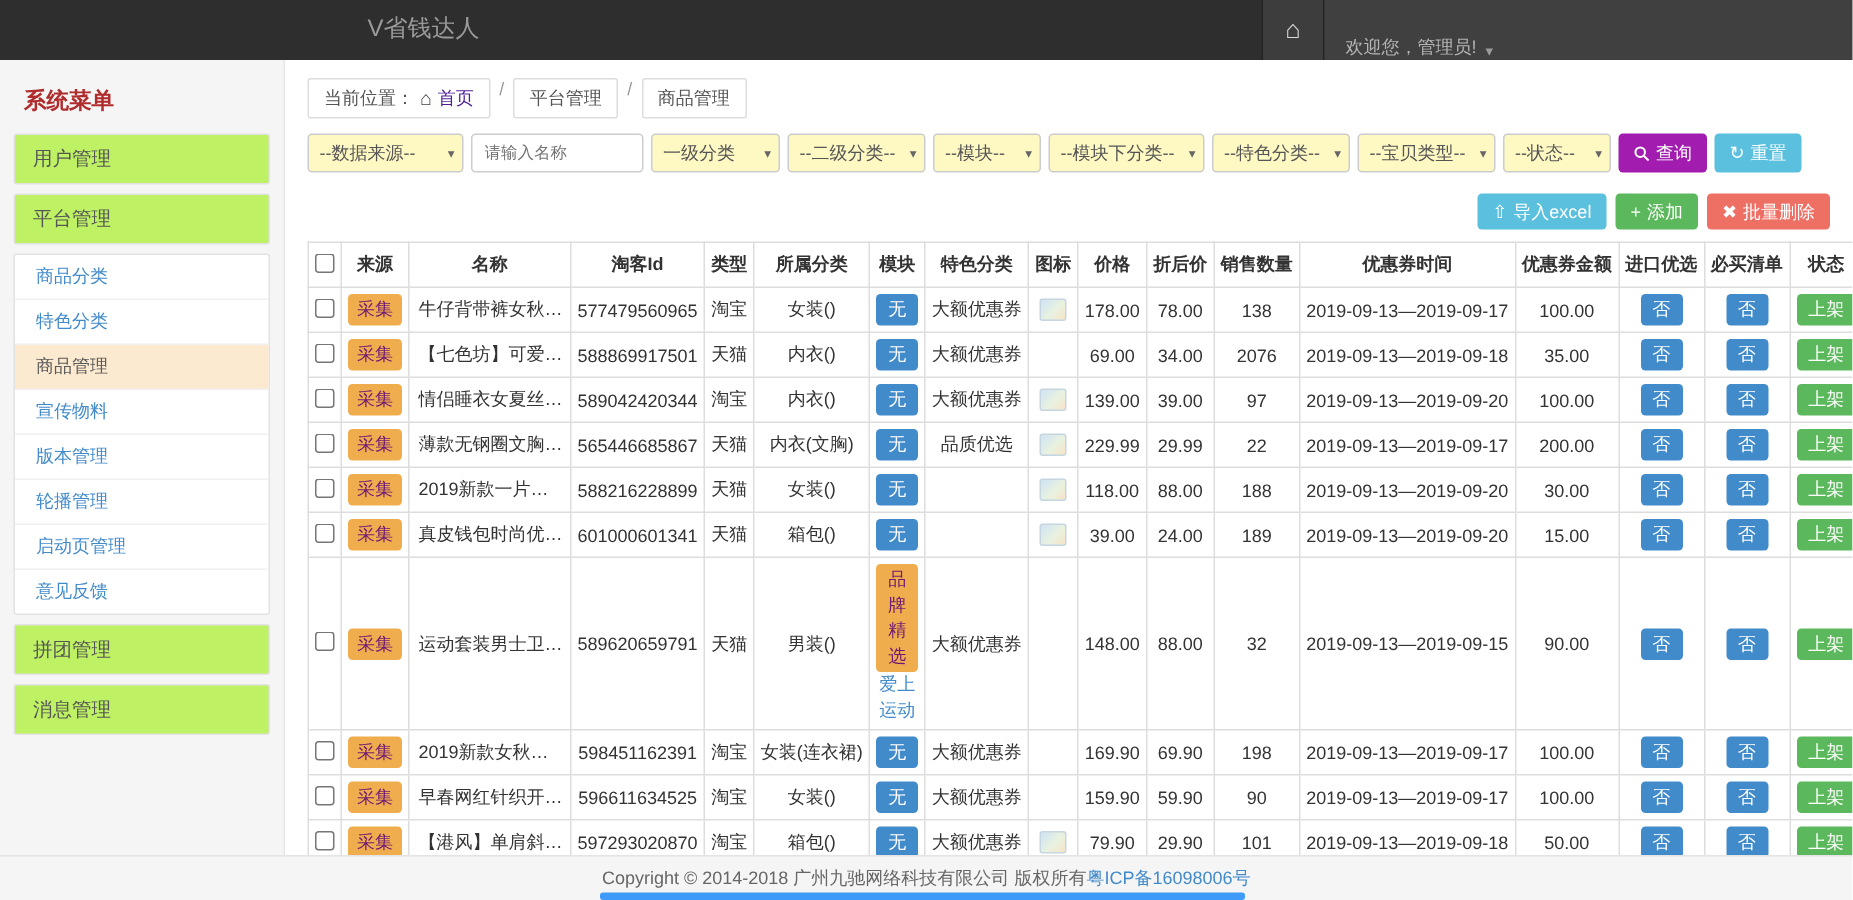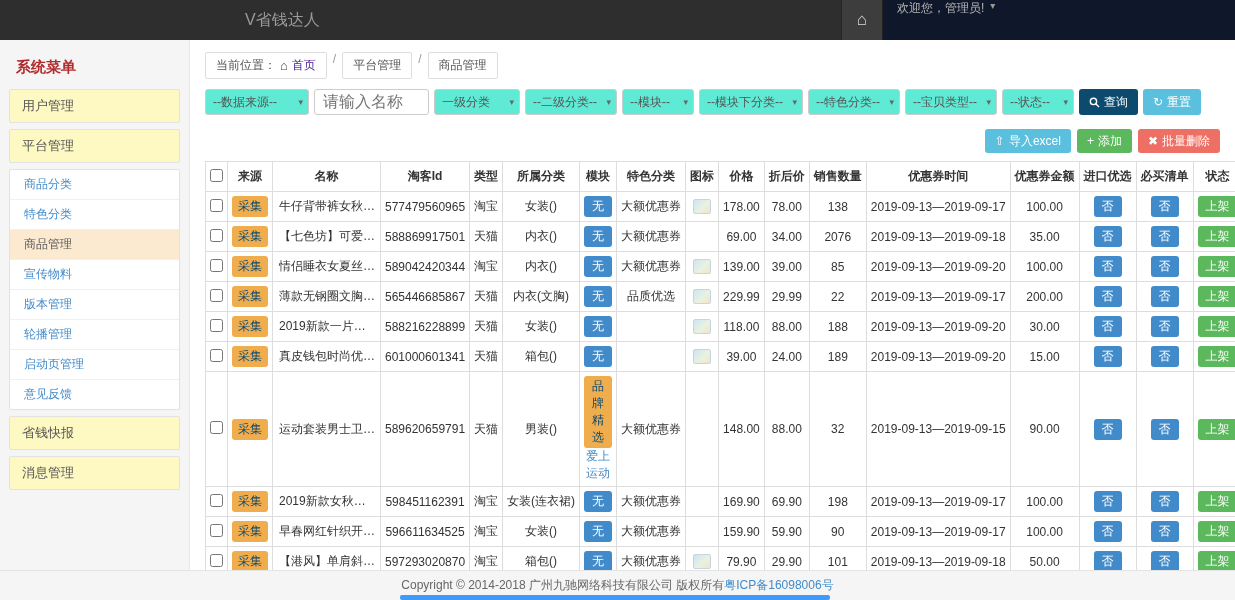--- a/index.html
+++ b/index.html
@@ -4,69 +4,69 @@
 <style>
   * { box-sizing: border-box; margin: 0; padding: 0; }
   html,body { width:1235px; height:600px; overflow:hidden; }
   body { font-family:"Liberation Sans","DejaVu Sans",sans-serif; font-size:12px; color:#333; background:#fff; position:relative; }
 
   
   .topbar { height:40px; background:#2e2e2e; display:flex; align-items:stretch; }
   .brand { color:#9a9a9a; font-size:16px; line-height:40px; padding-left:245px; flex:1; }
   .home-tile { width:42px; background:#3d3d3d; border-left:1px solid #232323; border-right:1px solid #232323;
                display:flex; align-items:center; justify-content:center; color:#d9d9d9; font-size:17px; cursor:pointer; }
-  .welcome { background:#0f172a; color:#b5b5b5; display:flex; align-items:flex-start; gap:6px; padding:0 18px 0 14px; width:352px; cursor:pointer; }
+  .welcome { background:#404040; color:#b5b5b5; display:flex; align-items:flex-end; gap:6px; padding:0 18px 0 14px; width:352px; cursor:pointer; }
   .welcome .caret { font-size:10px; color:#9a9a9a; }
 
   
   .layout { display:flex; height:530px; }
   .sidebar { width:190px; background:#f5f5f5; border-right:1px solid #e7e7e7; padding-top:10px; overflow:hidden; }
   .menu-heading { color:#b02b2c; font-size:15px; font-weight:bold; padding:8px 0 12px 16px; }
-  .group { margin:0 9px 6px; border:1px solid #e2e2e2; background:#fef9c3; border-radius:2px;
+  .group { margin:0 9px 6px; border:1px solid #e2e2e2; background:#bef264; border-radius:2px;
            padding:7px 12px; font-size:13px; color:#555; cursor:pointer; }
   .submenu { margin:0 9px 6px; border:1px solid #e2e2e2; background:#fff; border-radius:2px; }
   .sub { padding:6px 14px; font-size:12px; color:#428bca; border-bottom:1px solid #f0f0f0; cursor:pointer; }
   .sub:last-child { border-bottom:none; }
   .sub.active { background:#fcead0; color:#5a5a5a; }
 
   .main { flex:1; padding:8px 15px 0; overflow:hidden; }
 
   
   .breadcrumb { display:flex; gap:6px; margin:4px 0 10px; color:#999; }
   .crumb-box { border:1px solid #ddd; background:#fff; border-radius:2px; padding:4px 10px; display:inline-flex; align-items:center; gap:4px; color:#555; }
   .crumb-home-txt { color:#4c1d95; }
   .crumb-home-icn { color:#444; font-size:13px; }
 
   
   .filters { display:flex; align-items:center; gap:5px; margin-bottom:14px; flex-wrap:nowrap; }
   .chip-select { display:inline-flex; align-items:center; justify-content:space-between; border:1px solid #ccc;
-                 border-radius:3px; background:#5eead4; height:26px; padding:0 5px 0 7px; color:#555; cursor:pointer; }
+                 border-radius:3px; background:#fef9c3; height:26px; padding:0 5px 0 7px; color:#555; cursor:pointer; }
   .chip-select .cs-caret { font-size:9px; color:#666; margin-left:4px; }
-  .txt-input { height:26px; border:1px solid #ccc; border-radius:3px; padding:0 8px; font-size:16px; color:#333; width:115px; font-family:inherit; }
+  .txt-input { height:26px; border:1px solid #ccc; border-radius:3px; padding:0 8px; font-size:11px; color:#333; width:115px; font-family:inherit; }
   .btn { display:inline-flex; align-items:center; justify-content:center; gap:4px; border:none; border-radius:3px;
          color:#fff; font-size:12px; height:26px; padding:0 10px; cursor:pointer; font-family:inherit; }
-  .btn-blue { background:#0c4a6e; }
+  .btn-blue { background:#a21caf; }
   .btn-teal { background:#5bc0de; }
   .btn-green { background:#5cb85c; }
   .btn-salmon { background:#ee7065; }
 
   
   .toolbar { display:flex; justify-content:flex-end; gap:6px; margin-bottom:8px; }
   .toolbar .btn { height:24px; }
 
   
   table { border-collapse:collapse; width:100%; }
   th, td { border:1px solid #ddd; padding:4px 4px; text-align:center; white-space:nowrap; font-size:12px; }
   th { font-weight:bold; color:#333; padding:6px 4px; background:#fff; }
   td.name-cell { text-align:left; padding-left:6px; max-width:108px; overflow:hidden; text-overflow:ellipsis; }
   td.module-cell { white-space:normal; }
   .pill { display:inline-block; border-radius:3px; color:#fff; padding:2px 8px; font-size:12px; cursor:pointer; }
   .pill-blue { background:#428bca; }
   .pill-green { background:#5cb85c; }
-  .badge { display:inline-block; border-radius:3px; color:#0c4a6e; padding:2px 6px; font-size:12px; }
+  .badge { display:inline-block; border-radius:3px; color:#701a75; padding:2px 6px; font-size:12px; }
   .badge-orange { background:#f0ad4e; }
   .blue-link { color:#428bca; cursor:pointer; }
   .img-ph { display:inline-block; width:18px; height:15px; border:1px solid #c5d6e0; border-radius:2px; vertical-align:middle;
             background:linear-gradient(135deg,#cfe3f5 0%,#e8f2e0 55%,#f6e3c8 100%); }
   input[type="checkbox"] { width:13px; height:13px; cursor:pointer; }
 
   
   .footer { position:absolute; left:0; bottom:0; width:1235px; height:30px; background:#f5f5f5;
             border-top:1px solid #e4e4e4; text-align:center; line-height:29px; color:#666; }
   .footer a { color:#428bca; text-decoration:none; cursor:pointer; }
@@ -97,21 +97,21 @@
     <div class="submenu">
       <div class="sub">商品分类</div>
       <div class="sub">特色分类</div>
       <div class="sub active">商品管理</div>
       <div class="sub">宣传物料</div>
       <div class="sub">版本管理</div>
       <div class="sub">轮播管理</div>
       <div class="sub">启动页管理</div>
       <div class="sub">意见反馈</div>
     </div>
-    <div class="group">省钱快报</div>
+    <div class="group">拼团管理</div>
     <div class="group">消息管理</div>
 
   </div>
 
   <div class="main">
 
     <div class="breadcrumb">
       <span class="crumb-box">
         <span>当前位置：</span>
         <span class="crumb-home-icn">⌂</span>
@@ -266,21 +266,21 @@
             <td>内衣()</td>
             <td class="module-cell">
               <span class="pill pill-blue">无</span>
               
               
             </td>
             <td>大额优惠券</td>
             <td><span class="img-ph"></span></td>
             <td>139.00</td>
             <td>39.00</td>
-            <td>85</td>
+            <td>97</td>
             <td>2019-09-13—2019-09-20</td>
             <td>100.00</td>
             <td><span class="pill pill-blue">否</span></td>
             <td><span class="pill pill-blue">否</span></td>
             <td><span class="pill pill-green">上架</span></td>
 
           </tr>
           <tr>
             <td><input type="checkbox" style=""></td>
             <td><span class="badge badge-orange">采集</span></td>

